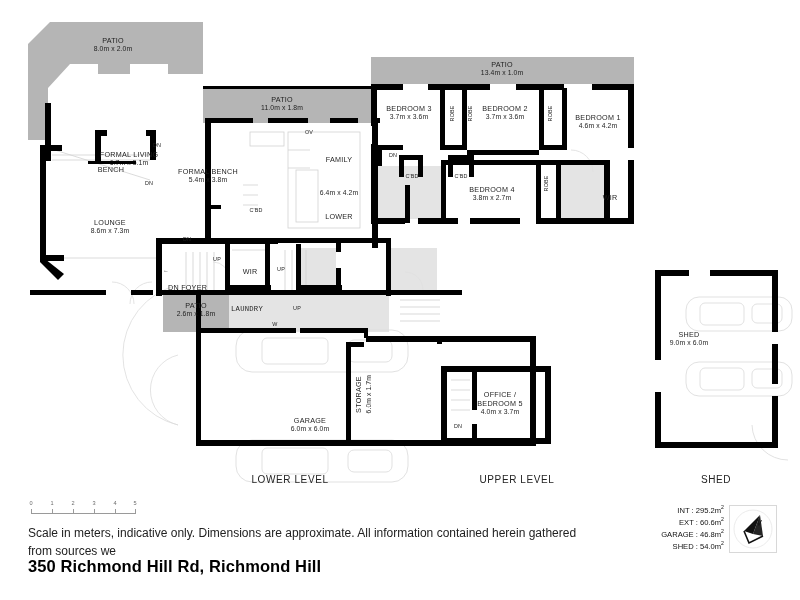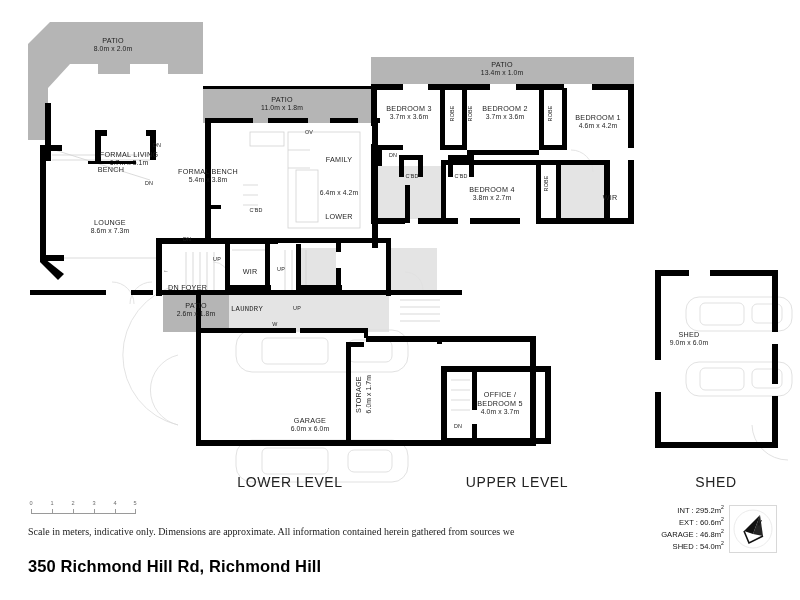--- a/index.html
+++ b/index.html
@@ -14,22 +14,22 @@
   
   .wall{background:#000;position:absolute;}
   .patiofill{background:#b5b5b5;position:absolute;}
   .greyfill{background:#e4e4e4;position:absolute;}
   
   .lbl{position:absolute;text-align:center;line-height:1.25;white-space:nowrap;}
   .rm-name{font-size:7.2px;letter-spacing:.25px;color:#1d1d1d;}
   .rm-dim{font-size:6.8px;letter-spacing:.1px;color:#1d1d1d;}
   .tiny{font-size:5.4px;letter-spacing:.2px;color:#1d1d1d;}
   .vert{transform-origin:center center;transform:rotate(-90deg);}
-  .level-lbl{position:absolute;font-size:14px;letter-spacing:.6px;color:#222;text-align:center;}
-  .disc{position:absolute;font-size:10px;line-height:1.5;color:#222;font-family:Liberation Serif, serif;}
+  .level-lbl{position:absolute;font-size:10px;letter-spacing:.6px;color:#222;text-align:center;}
+  .disc{position:absolute;font-size:12px;line-height:1.5;color:#222;}
   .addr{position:absolute;font-size:16.5px;font-weight:bold;letter-spacing:.1px;color:#000;}
   .areas{position:absolute;font-size:7.6px;line-height:1.5;text-align:right;color:#111;}
   .areas sup{font-size:5.2px;vertical-align:super;}
   .scalebar{position:absolute;}
   .scalebar .bar{position:absolute;background:#9a9a9a;}
   .scalenum{position:absolute;font-size:5.6px;color:#6d6d6d;text-align:center;}
   .northbox{position:absolute;border:1px solid #d8d8d8;background:#fff;}
   svg{display:block;overflow:visible;}
 </style>
 </head>

